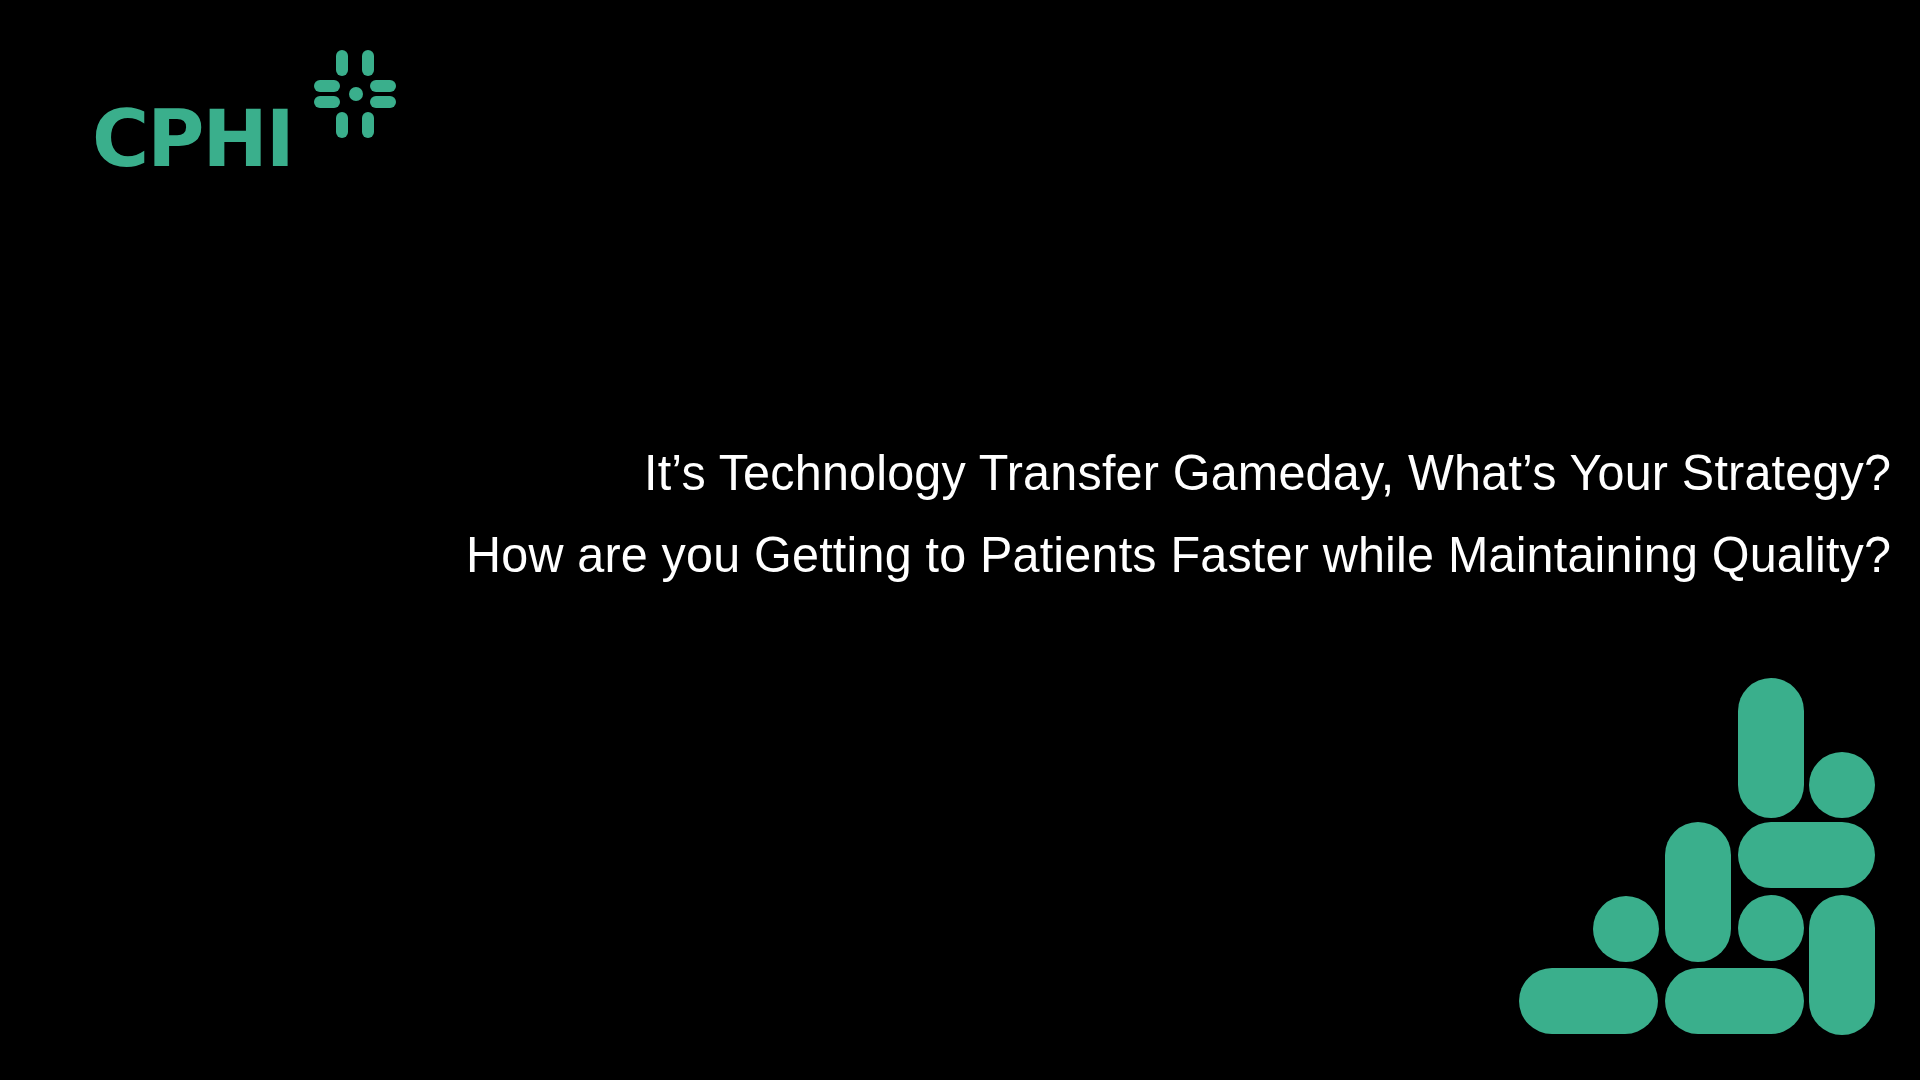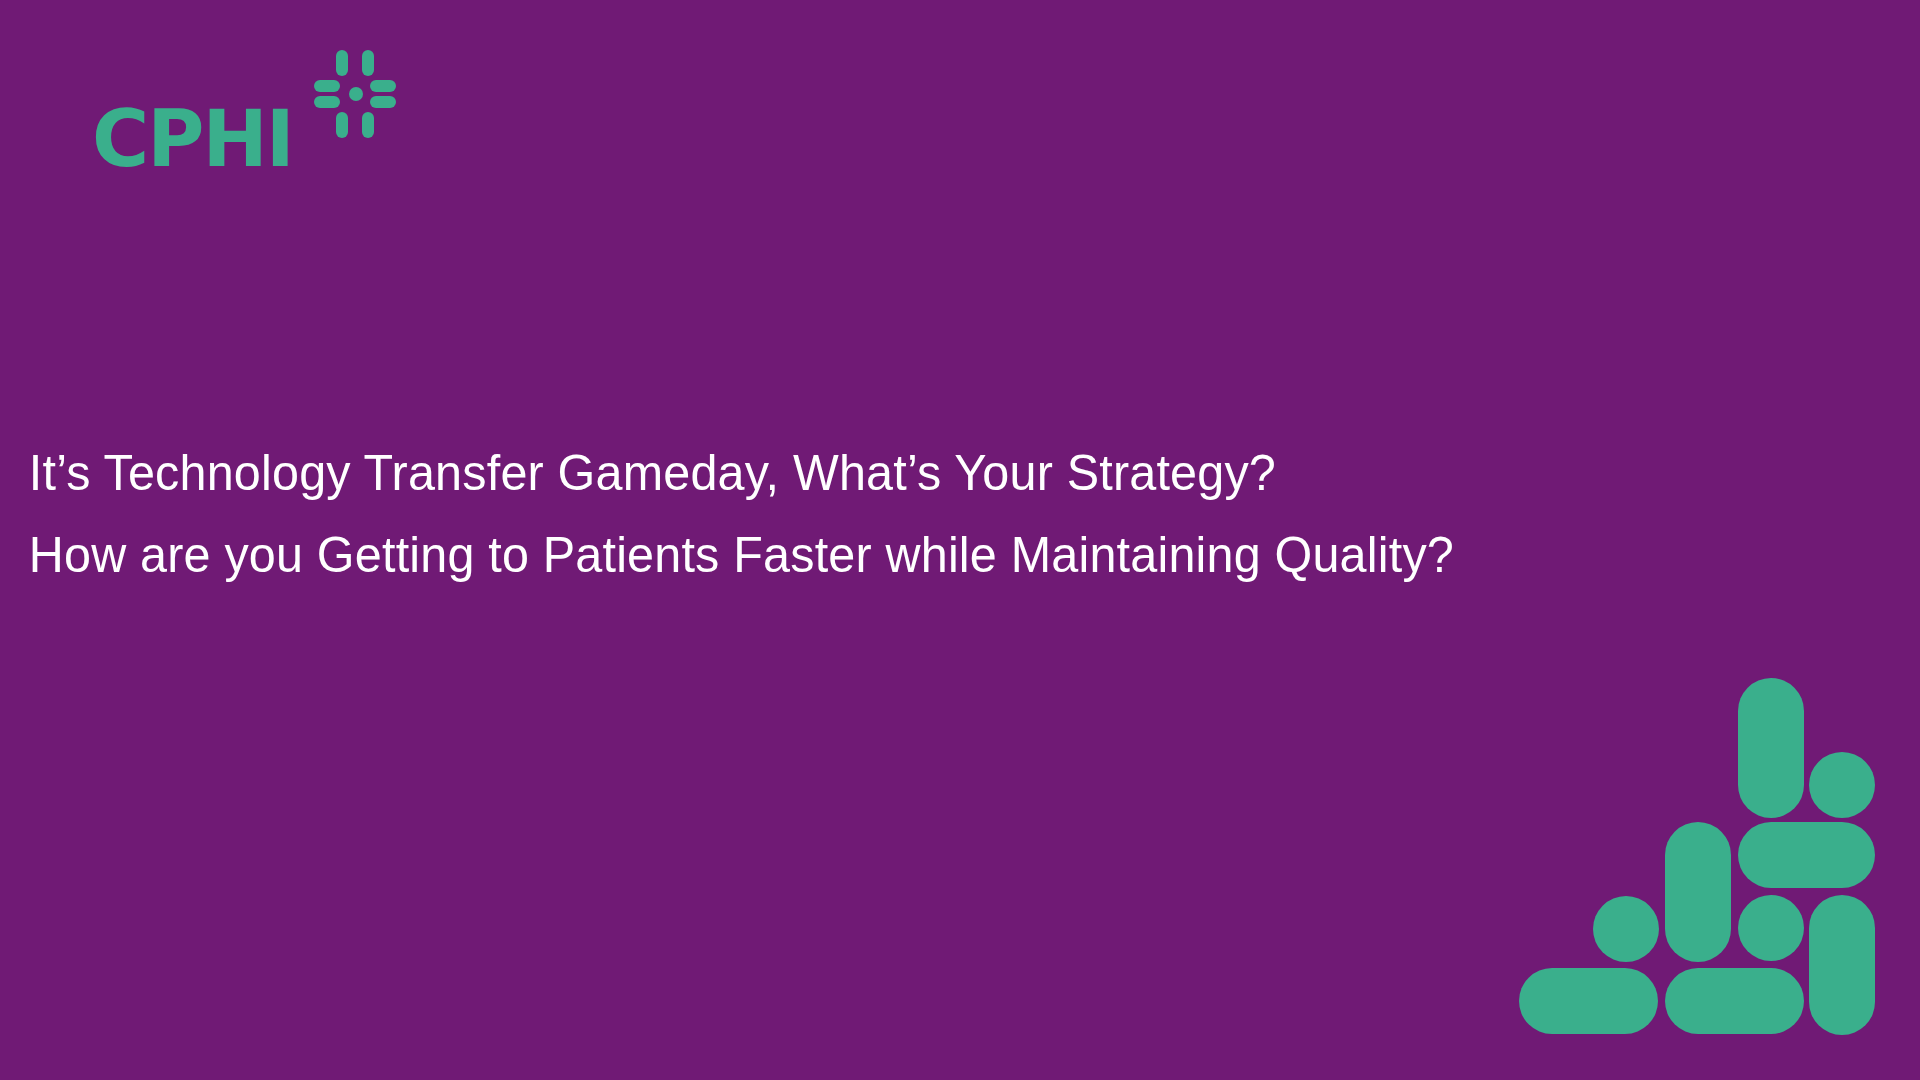--- a/index.html
+++ b/index.html
@@ -65,21 +65,21 @@
   .b-b2 { left: 48px; top: 64px; width: 12px; height: 26px; }
   
   .b-c  { left: 35px; top: 39px; width: 14px; height: 14px; }
 
   
   .headline {
     position: absolute;
     left: 0;
     top: 432px;
     width: 1920px;
-    text-align: left;
+    text-align: right;
     color: #ffffff;
   }
   .headline .line {
     font-family: "Liberation Sans", sans-serif;
     font-weight: 400;
     font-size: 50px;
     line-height: 82px;
     letter-spacing: 0.2px;
     white-space: nowrap;
     transform: scaleX(0.97);
@@ -110,21 +110,21 @@
   .d-tall-3 { left: 299px; top: 225px; width: 66px; height: 140px; }
 
   .d-circ-3 { left: 83px;  top: 226px; width: 66px; height: 66px;  }
 
   .d-wide-2 { left: 9px;   top: 298px; width: 139px; height: 66px; }
   .d-wide-3 { left: 155px; top: 298px; width: 139px; height: 66px; }
 </style>
 </head>
 <body>
 
-<div class="slide" style="background: #701a75; text-decoration: underline;">
+<div class="slide" style="background: #000000; text-decoration: underline;">
 
   <div class="logo">
     <div class="logo-wordmark" style="color: rgb(58, 175, 140);">CPHI</div>
     <div class="logo-burst">
       <span class="b-t1" style="background: rgb(58, 175, 140);"></span>
       <span class="b-t2" style="background: rgb(58, 175, 140);"></span>
       <span class="b-l1" style="background: rgb(58, 175, 140);"></span>
       <span class="b-l2" style="background: rgb(58, 175, 140);"></span>
       <span class="b-r1" style="background: rgb(58, 175, 140);"></span>
       <span class="b-r2" style="background: rgb(58, 175, 140);"></span>

